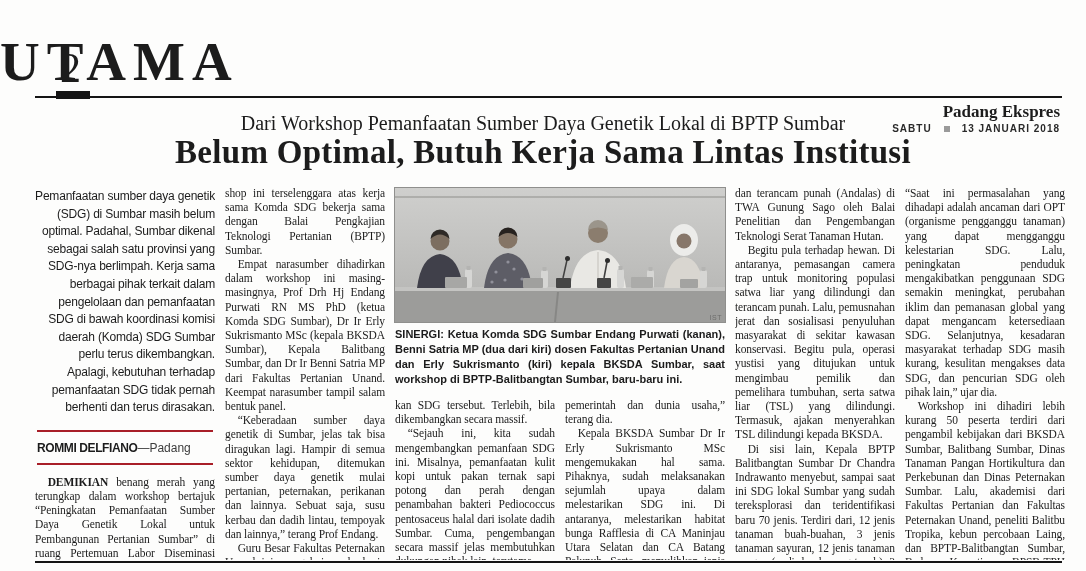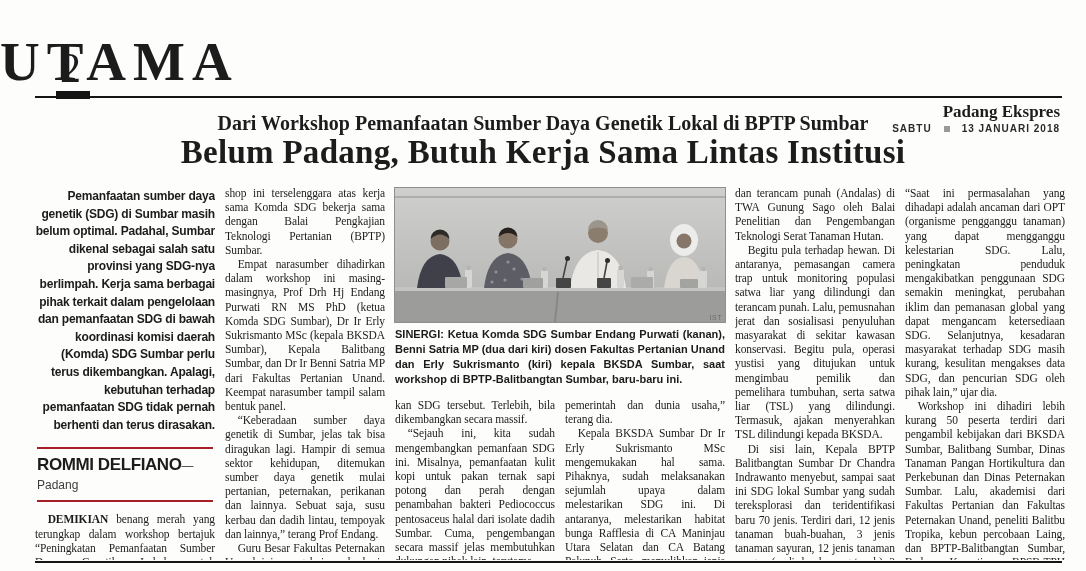--- a/index.html
+++ b/index.html
@@ -10,38 +10,38 @@
   .page-num{position:absolute;left:60px;top:44px;font-size:42px;font-weight:400;font-family:"Liberation Serif",serif;}
   .num-bar{position:absolute;left:56px;top:91px;width:34px;height:8px;background:#151515;}
   .top-rule{position:absolute;left:35px;right:24px;top:96px;height:2px;background:#151515;}
   .masthead{position:absolute;left:0;right:0;top:30px;font-family:"Liberation Serif",serif;font-weight:700;font-size:55px;letter-spacing:7px;}
   .paper-info{position:absolute;right:26px;top:58px;text-align:right;margin-top:44px;}
   .paper-name{font-family:"Liberation Serif",serif;font-weight:700;font-size:17px;line-height:19px;}
   .paper-date{font-family:"Liberation Sans",sans-serif;font-weight:700;font-size:10px;letter-spacing:1px;color:#2a2a2a;margin-top:2px;display:flex;align-items:center;justify-content:flex-end;gap:12px;}
   .date-square{display:inline-block;width:6px;height:6px;background:#9a9a9a;}
 
   
-  .kicker{position:absolute;left:0;right:0;top:112px;text-align:center;font-family:"Liberation Serif",serif;font-size:20px;font-weight:700;}
+  .kicker{position:absolute;left:0;right:0;top:112px;text-align:center;font-family:"Liberation Serif",serif;font-size:20px;font-weight:400;}
   .headline{position:absolute;left:0;right:0;top:134px;text-align:center;font-family:"Liberation Serif",serif;font-size:33px;font-weight:700;letter-spacing:.3px;}
 
   
   .article-body{position:absolute;left:35px;top:186px;width:1030px;height:374px;display:flex;gap:10px;}
   .col{height:374px;overflow:hidden;}
   .col-lead{width:180px;}
   .col-std{width:160px;}
 
   .body-p{margin:0;font-family:"Liberation Serif",serif;font-size:11.5px;line-height:14.2px;text-align:justify;text-indent:1.1em;letter-spacing:-.1px;}
   [data-bind-paras] .body-p:first-child{text-indent:0;}
 
   
-  .lead-para{margin:2px 0 0 0;font-family:"Liberation Sans",sans-serif;font-weight:700;font-size:12px;line-height:17.6px;text-align:right;letter-spacing:-.2px;}
+  .lead-para{margin:2px 0 0 0;font-family:"Liberation Sans",sans-serif;font-weight:400;font-size:12px;line-height:17.6px;text-align:right;letter-spacing:-.2px;}
 
   
   .byline-block{margin:13px 2px 10px 2px;border-top:2px solid #a81e28;border-bottom:2px solid #a81e28;padding:6px 0 7px 0;}
-  .byline-name{font-family:"Liberation Sans",sans-serif;font-weight:700;font-size:17px;letter-spacing:-.4px;}
+  .byline-name{font-family:"Liberation Sans",sans-serif;font-weight:700;font-size:12px;letter-spacing:-.4px;}
   .byline-loc{font-family:"Liberation Sans",sans-serif;font-size:12px;color:#3c3c3c;}
 
   .demikian-lead{font-weight:700;}
 
   
   .photo-block{position:absolute;left:360px;top:2px;width:330px;}
   .photo-frame{position:relative;width:330px;height:134px;outline:1px solid #8f8f8d;}
   .photo-credit{position:absolute;right:3px;bottom:1px;font-family:"Liberation Sans",sans-serif;font-size:7px;color:#6e6e6c;letter-spacing:.5px;}
   .caption{margin-top:5px;font-family:"Liberation Sans",sans-serif;font-weight:700;font-size:11px;line-height:15px;text-align:justify;color:#1b1b1b;}
   .photo-spacer{height:212px;}
@@ -60,21 +60,21 @@
     <div class="paper-name" data-bind="header.paper_name">Padang Ekspres</div>
     <div class="paper-date">
       <span data-bind="header.day">SABTU</span>
       <span class="date-square"></span>
       <span data-bind="header.date">13 JANUARI 2018</span>
     </div>
   </div>
   <div class="top-rule"></div>
 
   <div class="kicker" data-bind="headline.kicker">Dari Workshop Pemanfaatan Sumber Daya Genetik Lokal di BPTP Sumbar</div>
-  <h1 class="headline" style="margin:0" data-bind="headline.title">Belum Padang, Butuh Kerja Sama Lintas Institusi</h1>
+  <h1 class="headline" style="margin:0" data-bind="headline.title">Belum Optimal, Butuh Kerja Sama Lintas Institusi</h1>
 
   <div class="article-body">
 
     <div class="col col-lead">
       <p class="lead-para" data-bind="lead_paragraph">Pemanfaatan sumber daya genetik (SDG) di Sumbar masih belum optimal.  Padahal, Sumbar dikenal sebagai salah satu provinsi yang SDG-nya berlimpah. Kerja sama berbagai pihak terkait dalam pengelolaan dan pemanfaatan SDG di bawah koordinasi komisi daerah (Komda) SDG Sumbar perlu terus dikembangkan.  Apalagi, kebutuhan terhadap pemanfaatan SDG tidak pernah berhenti dan terus dirasakan.</p>
       <div class="byline-block">
         <span class="byline-name" data-bind="byline.name">ROMMI DELFIANO</span><span class="byline-loc" data-bind="byline.location">—Padang</span>
       </div>
       <p class="body-p"><span class="demikian-lead" data-bind="article.col1.lead_word">DEMIKIAN</span><span data-bind="article.col1.lead_rest"> benang merah yang terungkap dalam workshop bertajuk “Peningkatan Pemanfaatan Sumber Daya Genetik Lokal untuk Pembangunan Pertanian Sumbar” di ruang Pertemuan Labor Diseminasi BPTP-Balitbangtan Sumbar, baru-baru ini. Work-</span></p>
     </div>

